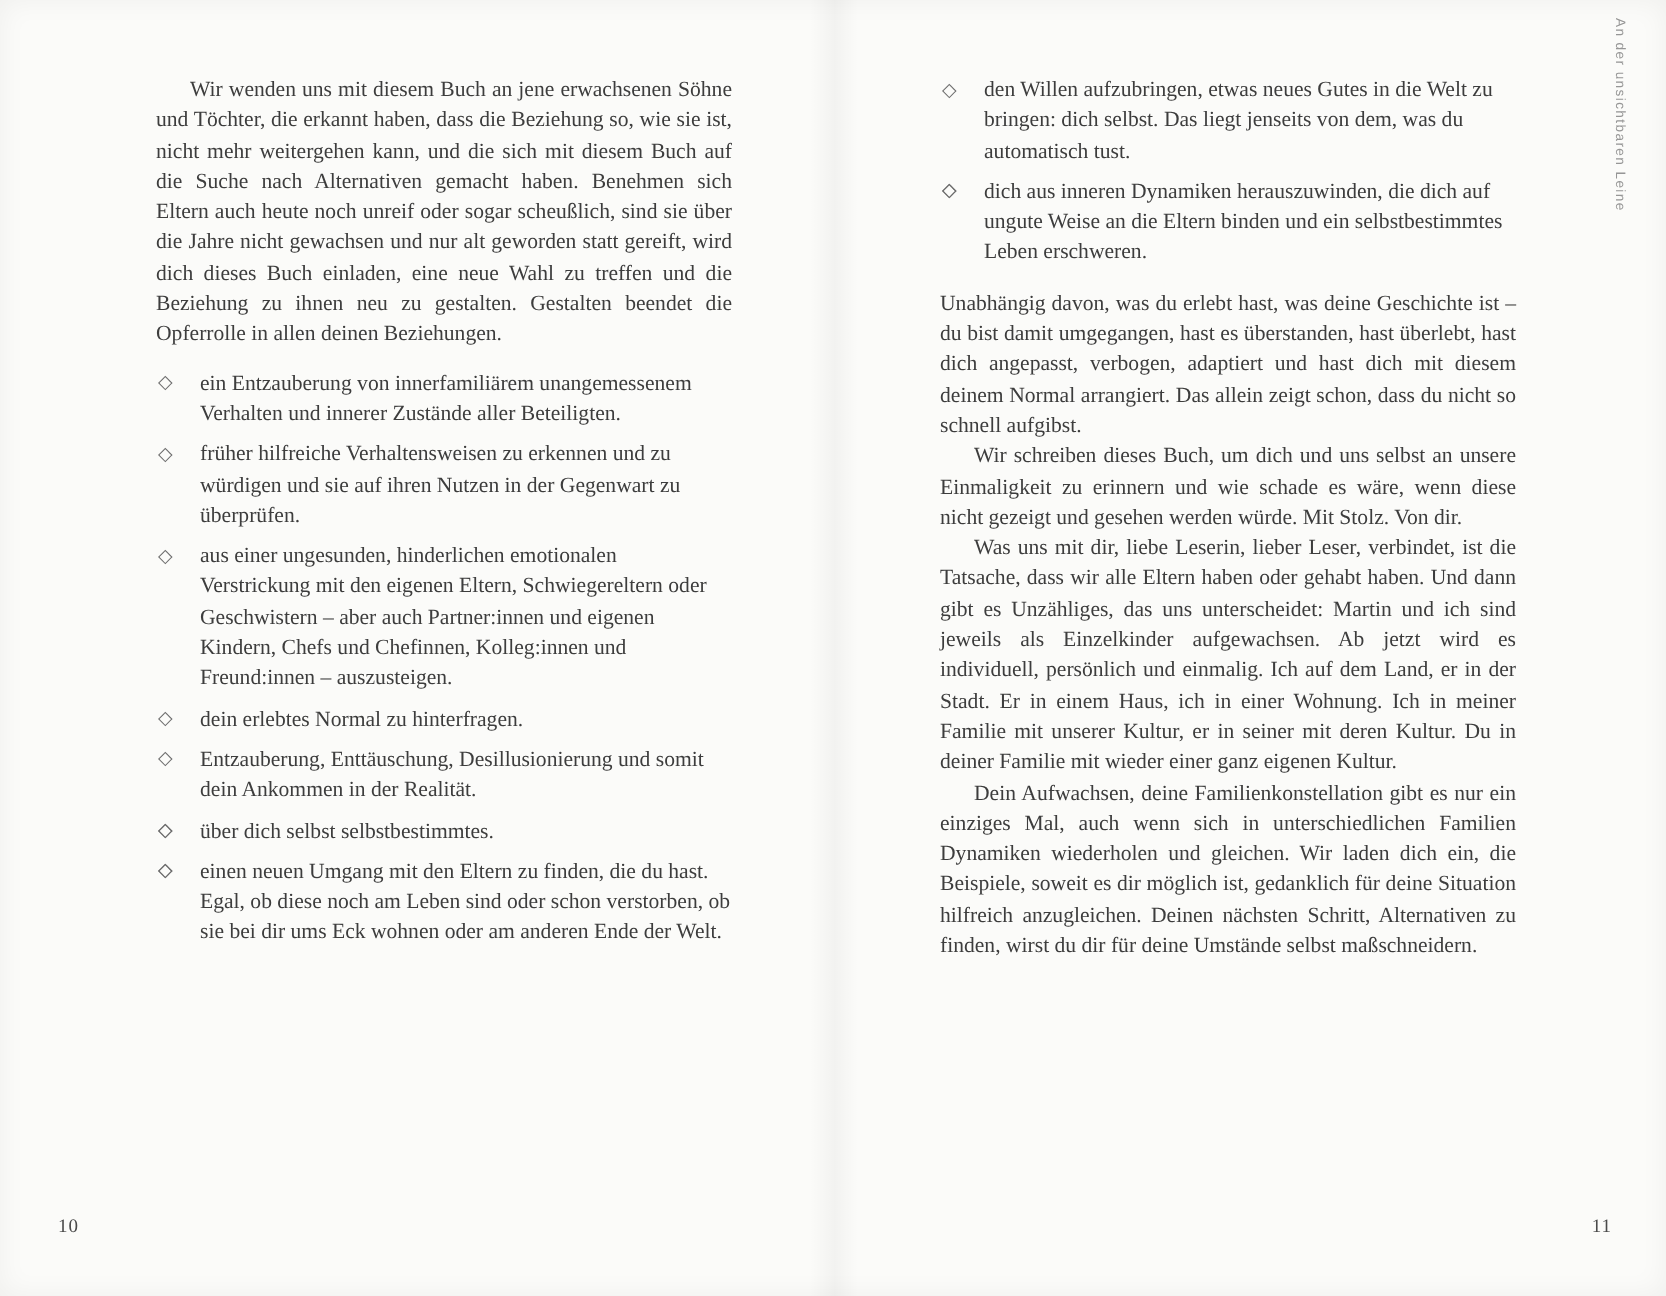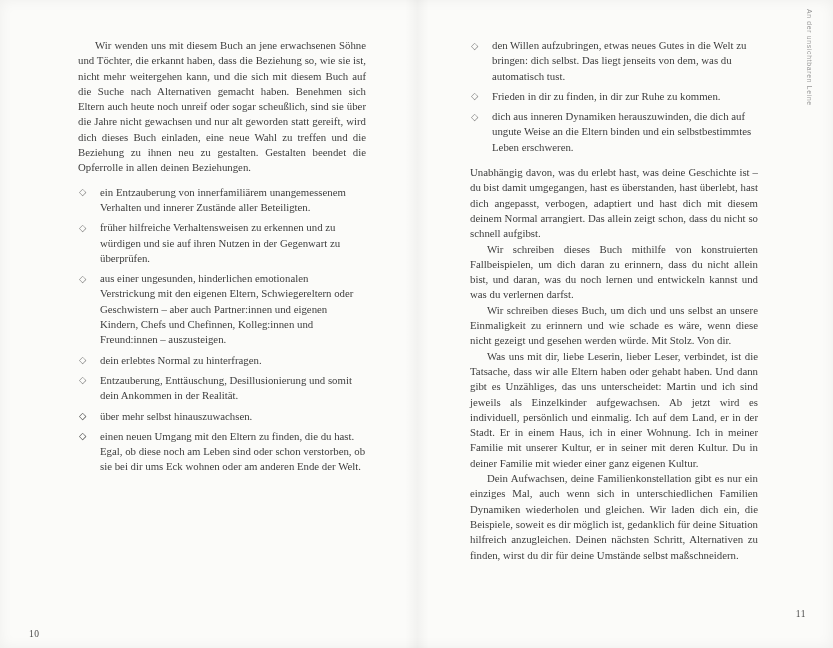--- a/index.html
+++ b/index.html
@@ -42,21 +42,21 @@
   }
   .diamond-list li:last-child { margin-bottom: 0; }
   .diamond {
     position: absolute; left: 1px; top: 0.5px;
     font-size: 9.5px; color: #6d6d6d; line-height: 15px;
   }
   .page-number {
     position: absolute; top: 609px;
     font-size: 9.5px; color: #4a4a4a; letter-spacing: 0.5px;
   }
-  .page-number.pn-left  { left: 29px; margin-top: 20px; }
+  .page-number.pn-left  { left: 29px; }
   .page-number.pn-right { right: 27px; }
   .running-head {
     position: absolute; top: 9px; right: 20px;
     writing-mode: vertical-rl;
     font-family: "Liberation Sans", sans-serif;
     font-size: 6.8px; color: #969696; letter-spacing: 0.7px;
     white-space: nowrap;
   }
 </style>
 </head>
@@ -88,21 +88,21 @@
         </li>
           <li class="bullet-item">
           <span class="diamond">◇</span>
           <span class="bullet-text">Entzauberung, Enttäuschung, Desillusionierung und somit dein Ankommen in der Realität.</span>
         </li>
           <li class="bullet-item">
           <span class="diamond">◇</span>
         </li>
           <li class="bullet-item">
           <span class="diamond">◇</span>
-          <span class="bullet-text">über mehr selbst hinauszuwachsen.</span>
+          <span class="bullet-text">über dich selbst selbstbestimmtes.</span>
         </li>
           <li class="bullet-item">
           <span class="diamond">◇</span>
         </li>
           <li class="bullet-item">
           <span class="diamond">◇</span>
           <span class="bullet-text">einen neuen Umgang mit den Eltern zu finden, die du hast. Egal, ob diese noch am Leben sind oder schon verstorben, ob sie bei dir ums Eck wohnen oder am anderen Ende der Welt.</span>
         </li>
         </ul>
     </div>
@@ -111,29 +111,27 @@
 
   <div>
     <div class="text-block right">
       <ul class="diamond-list first">
           <li class="bullet-item">
           <span class="diamond">◇</span>
           <span class="bullet-text">den Willen aufzubringen, etwas neues Gutes in die Welt zu bringen: dich selbst. Das liegt jenseits von dem, was du automatisch tust.</span>
         </li>
           <li class="bullet-item">
           <span class="diamond">◇</span>
-          <span class="bullet-text">Frieden in dir zu finden, in dir zur Ruhe zu kommen.</span>
         </li>
           <li class="bullet-item">
           <span class="diamond">◇</span>
           <span class="bullet-text">dich aus inneren Dynamiken herauszuwinden, die dich auf ungute Weise an die Eltern binden und ein selbstbestimmtes Leben erschweren.</span>
         </li>
         </ul>
       <p>Unabhängig davon, was du erlebt hast, was deine Geschichte ist – du bist damit umgegangen, hast es überstanden, hast überlebt, hast dich angepasst, verbogen, adaptiert und hast dich mit diesem deinem Normal arrangiert. Das allein zeigt schon, dass du nicht so schnell aufgibst.</p>
-      <p class="indent">Wir schreiben dieses Buch mithilfe von konstruierten Fallbeispielen, um dich daran zu erinnern, dass du nicht allein bist, und daran, was du noch lernen und entwickeln kannst und was du verlernen darfst.</p>
       <p class="indent">Wir schreiben dieses Buch, um dich und uns selbst an unsere Einmaligkeit zu erinnern und wie schade es wäre, wenn diese nicht gezeigt und gesehen werden würde. Mit Stolz. Von dir.</p>
       <p class="indent">Was uns mit dir, liebe Leserin, lieber Leser, verbindet, ist die Tatsache, dass wir alle Eltern haben oder gehabt haben. Und dann gibt es Unzähliges, das uns unterscheidet: Martin und ich sind jeweils als Einzelkinder aufgewachsen. Ab jetzt wird es individuell, persönlich und einmalig. Ich auf dem Land, er in der Stadt. Er in einem Haus, ich in einer Wohnung. Ich in meiner Familie mit unserer Kultur, er in seiner mit deren Kultur. Du in deiner Familie mit wieder einer ganz eigenen Kultur.</p>
       <p class="indent">Dein Aufwachsen, deine Familienkonstellation gibt es nur ein einziges Mal, auch wenn sich in unterschiedlichen Familien Dynamiken wiederholen und gleichen. Wir laden dich ein, die Beispiele, soweit es dir möglich ist, gedanklich für deine Situation hilfreich anzugleichen. Deinen nächsten Schritt, Alternativen zu finden, wirst du dir für deine Umstände selbst maßschneidern.</p>
     </div>
     <div class="running-head">An der unsichtbaren Leine</div>
     <div class="page-number pn-right">11</div>
   </div>
 
   <div class="scan-vignette"></div>
 </div>

